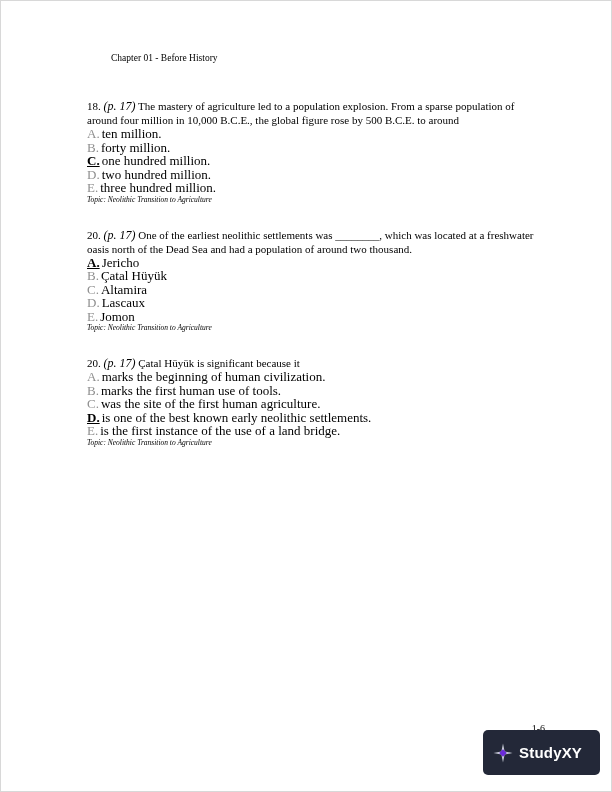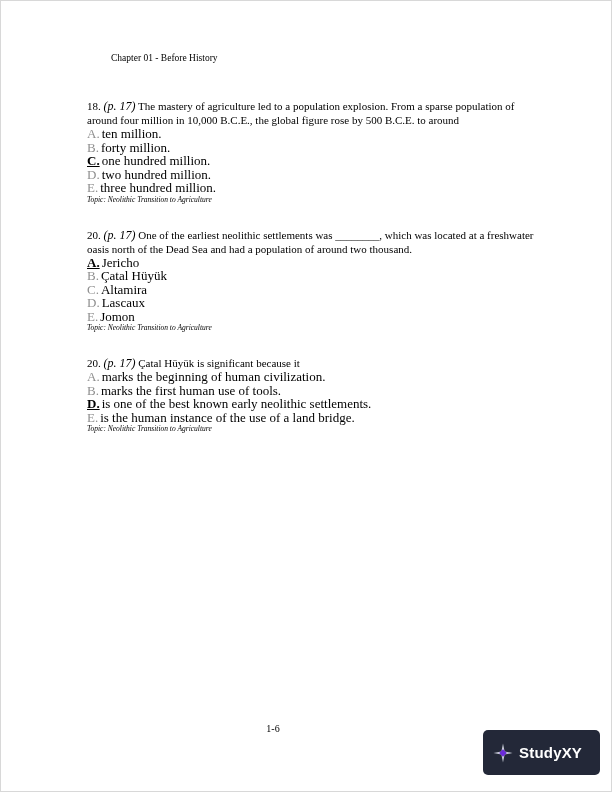--- a/index.html
+++ b/index.html
@@ -53,21 +53,21 @@
   .topic {
     font-style: italic;
     font-size: 7.5px;
     line-height: 9px;
   }
   .footer-page-num {
     position: absolute;
     top: 722px;
     left: 0;
     width: 544px;
-    text-align: center;
+    text-align: right;
     font-size: 10px;
   }
   .logo-badge {
     position: absolute;
     right: 11px;
     bottom: 16px;
     width: 117px;
     height: 45px;
     background: #232838;
     border-radius: 5px;
@@ -109,22 +109,23 @@
       <div class="option"><span class="letter">C.</span><span>Altamira</span></div>
       <div class="option"><span class="letter">D.</span><span>Lascaux</span></div>
       <div class="option"><span class="letter">E.</span><span>Jomon</span></div>
       <div class="topic">Topic: Neolithic Transition to Agriculture</div>
     </div>
 
     <div class="question">
       <p class="question-stem"><span class="qnum">20.</span> <span class="pageref">(p. 17)</span> <span>Çatal Hüyük is significant because it</span></p>
       <div class="option"><span class="letter">A.</span><span>marks the beginning of human civilization.</span></div>
       <div class="option"><span class="letter">B.</span><span>marks the first human use of tools.</span></div>
+      <div class="option"><span class="letter">C.</span><span>was the site of the first human agriculture.</span></div>
       <div class="option"><span class="letter correct">D.</span><span>is one of the best known early neolithic settlements.</span></div>
-      <div class="option"><span class="letter">E.</span><span>is the human instance of the use of a land bridge.</span></div>
+      <div class="option"><span class="letter">E.</span><span>is the first instance of the use of a land bridge.</span></div>
       <div class="topic">Topic: Neolithic Transition to Agriculture</div>
     </div>
 
   </div>
 
   <div class="footer-page-num">1-6</div>
 
   <div class="logo-badge">
     <span style="display:inline-flex;">
       <svg width="20" height="20" viewBox="0 0 20 20" aria-hidden="true">

